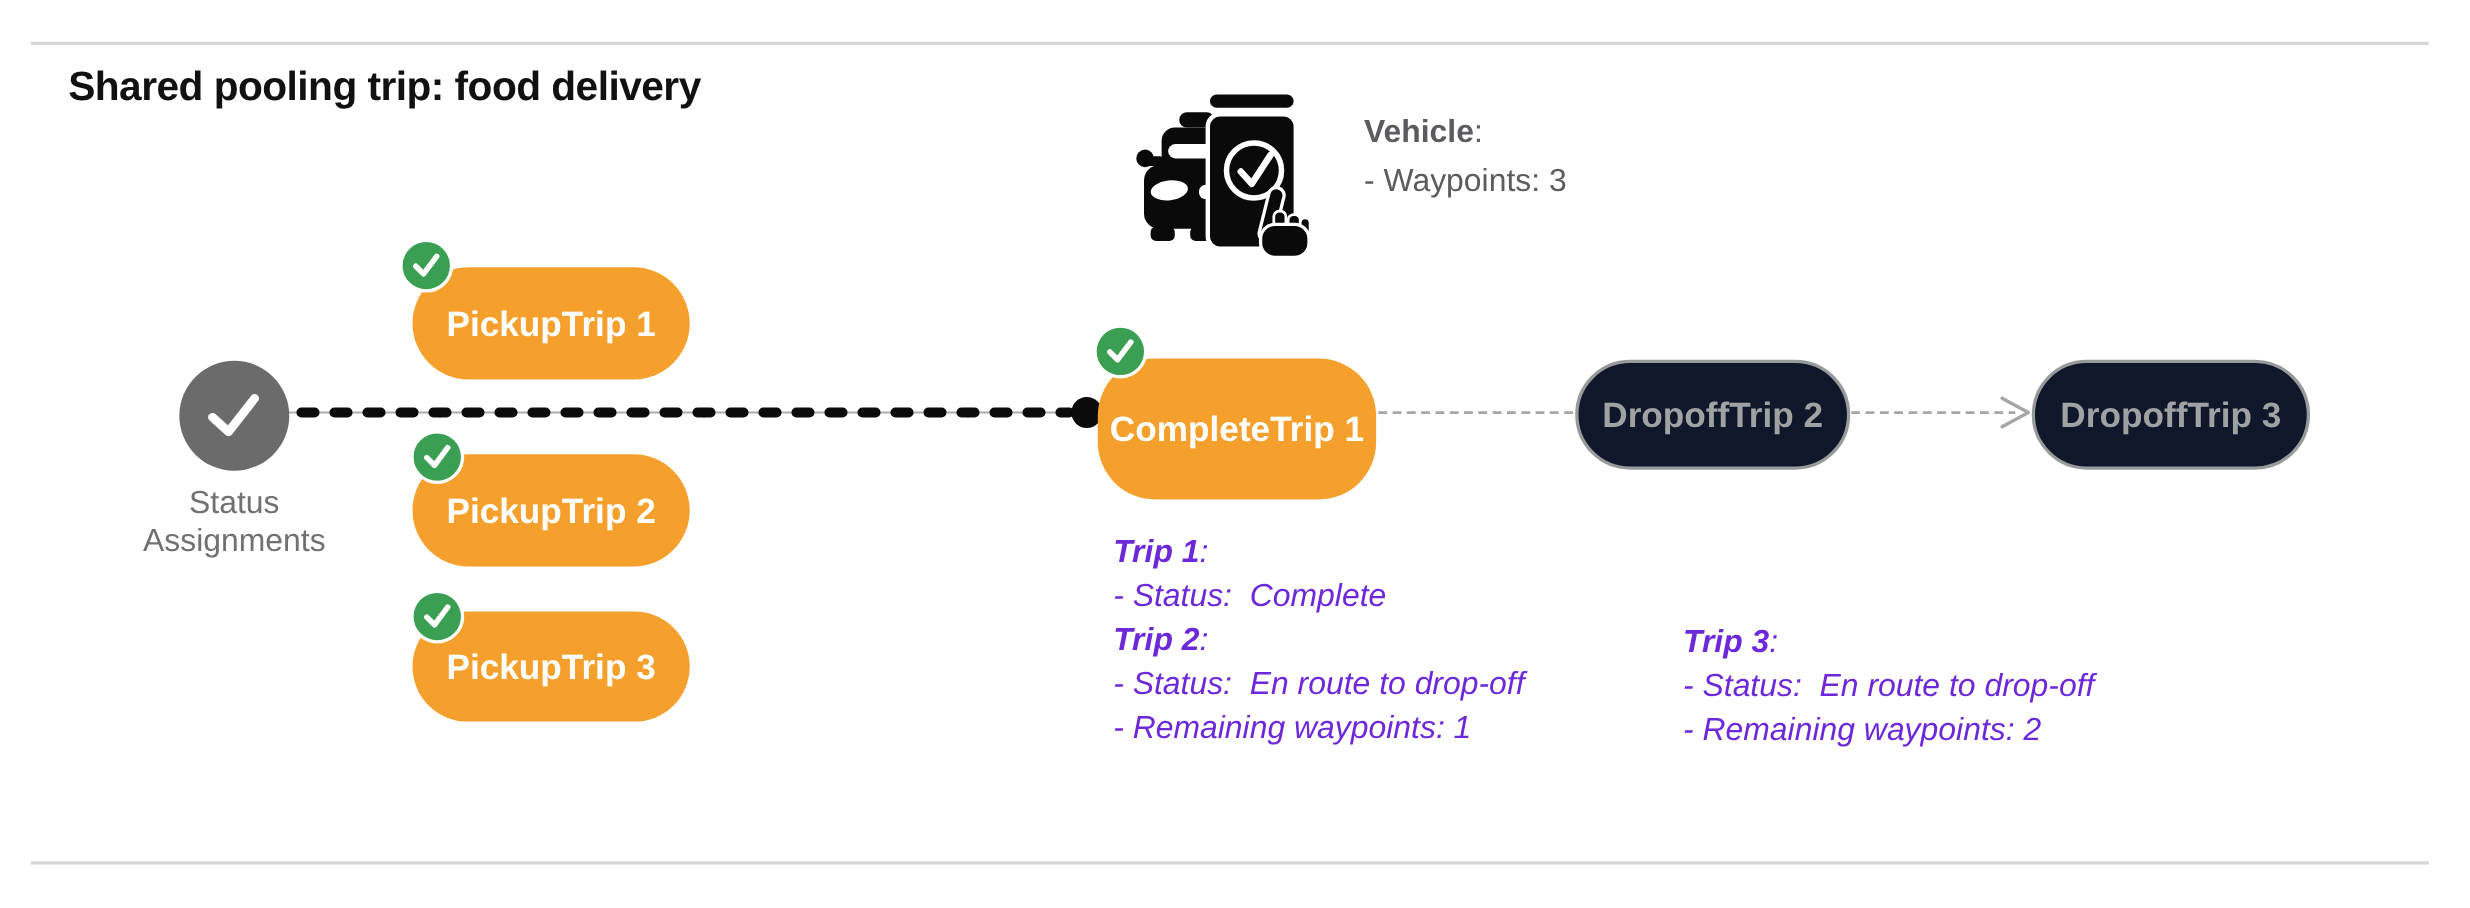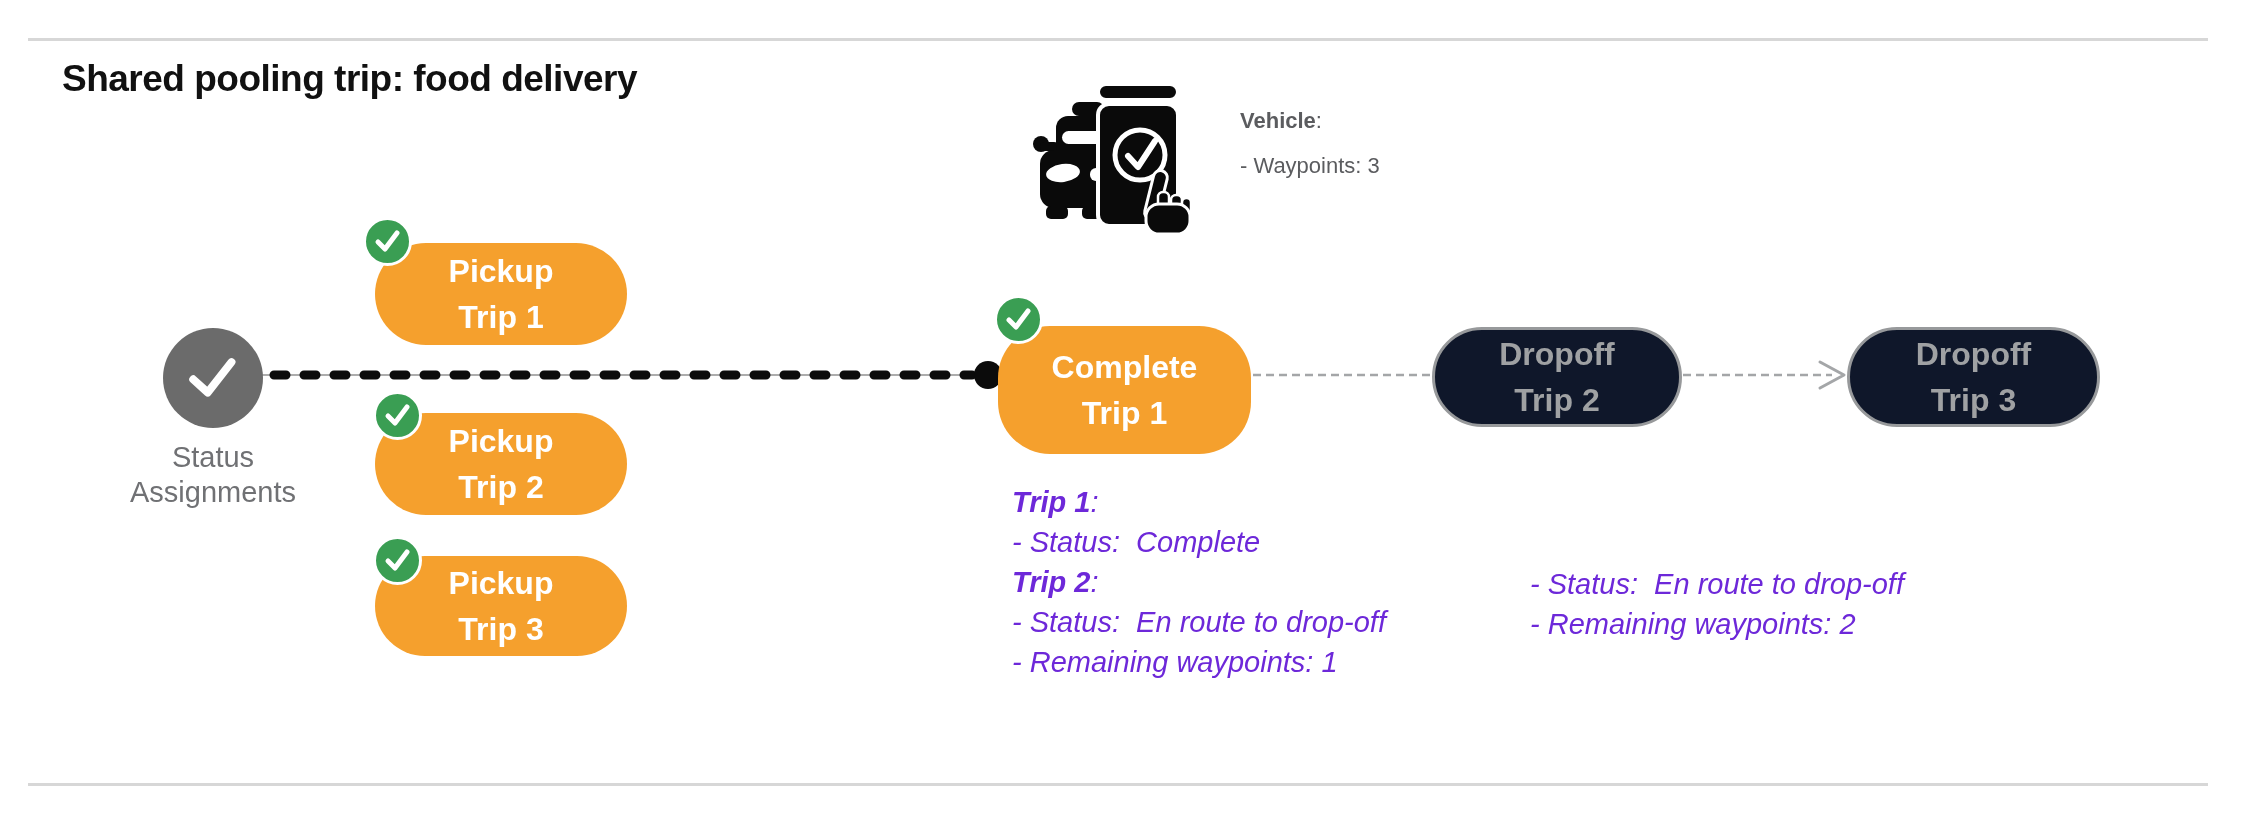--- a/index.html
+++ b/index.html
@@ -9,39 +9,39 @@
 
   .rule{position:absolute;height:3px;background:#D7D7D7;}
   .rule.top{left:28px;top:38px;width:2180px;}
   .rule.bottom{left:28px;top:783px;width:2180px;}
 
   .title{position:absolute;left:62px;top:58px;font-size:37px;font-weight:bold;
          color:#111111;letter-spacing:-0.5px;}
 
   .lines-layer{position:absolute;left:0;top:0;width:2245px;height:825px;z-index:1;}
 
-  .pill{position:absolute;z-index:2;display:flex;flex-direction:column;
+  .pill{position:absolute;z-index:2;display:flex;flex-direction:row;
         align-items:center;justify-content:center;text-align:center;
         border-radius:52px;font-weight:bold;font-size:32px;line-height:46px;
         box-sizing:border-box;}
   .pill.orange{background:#F5A02D;color:#ffffff;}
   .pill.ghost{background:#0f172a;border:3px solid #97999B;color:#9FA1A3;}
 
   .badge{position:absolute;z-index:3;width:43px;height:43px;border-radius:50%;
          background:#3A9E53;border:3px solid #ffffff;box-sizing:content-box;
          display:flex;align-items:center;justify-content:center;}
 
   .accept-circle{position:absolute;z-index:2;left:163px;top:328px;width:100px;height:100px;
          border-radius:50%;background:#6B6B6B;display:flex;align-items:center;
          justify-content:center;}
   .accept-label{position:absolute;left:88px;top:440px;width:250px;text-align:center;
          font-size:29px;line-height:35px;color:#707174;z-index:2;}
 
   .vehicle-icon{position:absolute;left:1032px;top:78px;z-index:2;}
-  .vehicle-text{position:absolute;left:1240px;top:98px;font-size:22px;line-height:45px;
+  .vehicle-text{position:absolute;left:1240px;top:98px;font-size:29px;line-height:45px;
          color:#5B5C5F;z-index:2;}
 
   .sblock{position:absolute;font-size:29px;line-height:40px;color:#6d28d9;z-index:2;font-style:italic;}
   .sline{white-space:pre;}
   .b{font-weight:bold;}
 </style>
 </head>
 <body>
 
 <div class="stage">
@@ -151,17 +151,18 @@
 
   <div class="sblock" style="left:1012px;top:482px;">
     <div class="sline"><span class="b">Trip 1</span><span>:</span></div>
     <div class="sline">- Status:  Complete</div>
     <div class="sline"><span class="b">Trip 2</span><span>:</span></div>
     <div class="sline">- Status:  En route to drop-off</div>
     <div class="sline">- Remaining waypoints: 1</div>
   </div>
 
   <div class="sblock" style="left:1530px;top:564px;">
+    <div class="sline"><span class="b">Trip 3</span><span>:</span></div>
     <div class="sline">- Status:  En route to drop-off</div>
     <div class="sline">- Remaining waypoints: 2</div>
   </div>
 
 </div>
 
 </body></html>

